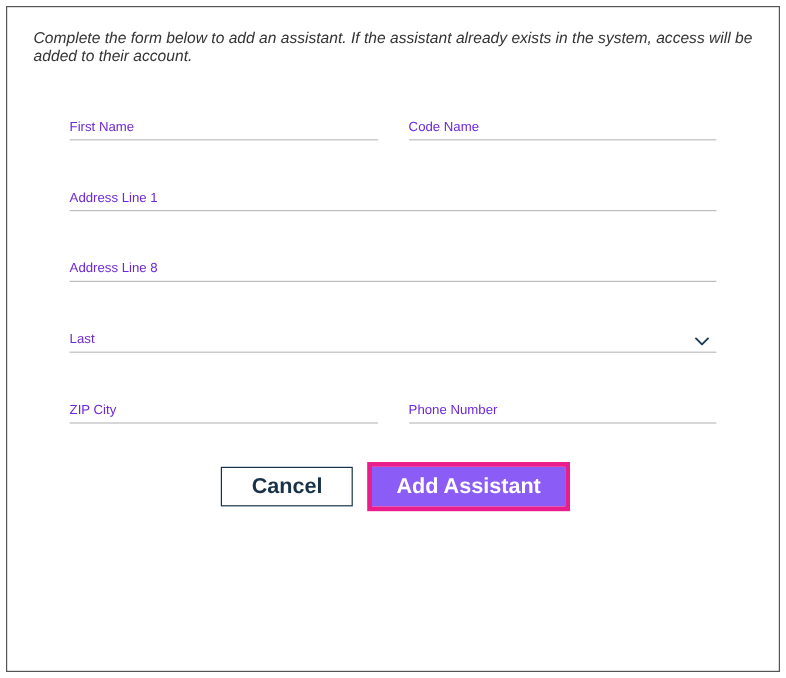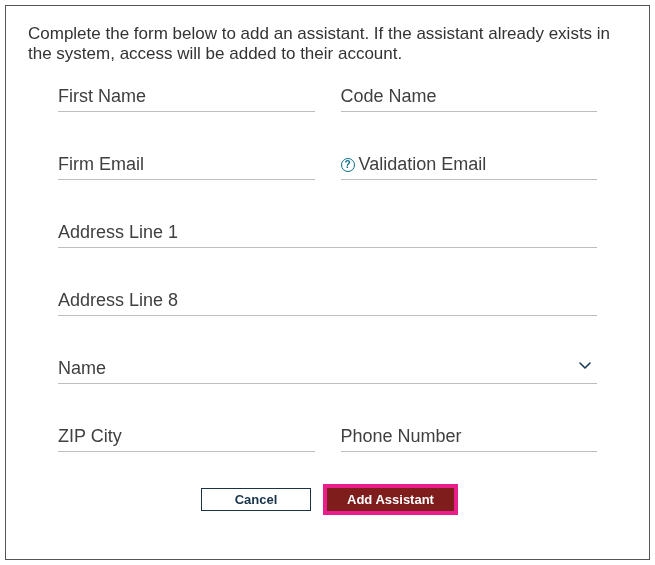--- a/index.html
+++ b/index.html
@@ -15,42 +15,43 @@
     }
     .panel {
       border: 1px solid #555;
       width: 645px;
       height: 555px;
       margin: 5px;
       padding: 18px 22px 16px 22px;
       position: relative;
     }
     .instruction {
-      font-size: 17px;
+      font-size: 13px;
       color: #333;
-      margin-bottom: 22px;
+      margin-bottom: 46px;
+      font-style: italic;
     }
     .form-wrap {
       padding: 0 30px;
     }
     .row {
       display: flex;
       gap: 26px;
       margin-bottom: 42px;
     }
     .field {
       flex: 1;
       position: relative;
     }
     .field.full {
       flex: 1 1 100%;
     }
     .field-label {
-      font-size: 18px;
-      color: #404040;
+      font-size: 11px;
+      color: #6d28d9;
       display: block;
       padding-bottom: 4px;
     }
     .label-row {
       display: flex;
       align-items: center;
       gap: 4px;
       padding-bottom: 4px;
     }
     .label-row .field-label {
@@ -82,36 +83,36 @@
       color: #1a3a5a;
       pointer-events: none;
     }
     .button-row {
       display: flex;
       justify-content: center;
       gap: 16px;
       margin-top: -6px;
     }
     .btn {
-      height: 23px;
+      height: 33px;
       min-width: 110px;
       padding: 0 20px;
-      font-size: 13px;
+      font-size: 18px;
       font-weight: 600;
       border: none;
       cursor: pointer;
       text-align: center;
     }
     .btn-cancel {
       background: #fff;
       border: 1.5px solid #18324a;
       color: #18324a;
     }
     .btn-add {
-      background: #7f1d1d;
+      background: #8b5cf6;
       color: #fff;
       outline: 4px solid #e91e8c;
       outline-offset: 0;
     }
   </style>
 </head>
 <body>
 
 <div class="panel">
 
@@ -123,51 +124,38 @@
       <div class="field">
         <span class="field-label">First Name</span>
         <div class="field-underline"></div>
       </div>
       <div class="field">
         <span class="field-label">Code Name</span>
         <div class="field-underline"></div>
       </div>
     </div>
 
-    <div class="row">
-      <div class="field">
-        <span class="field-label">Firm Email</span>
-        <div class="field-underline"></div>
-      </div>
-      <div class="field">
-        <div class="label-row">
-          <span class="help-icon">?</span>
-          <span class="field-label">Validation Email</span>
-        </div>
-        <div class="field-underline"></div>
-      </div>
-    </div>
 
     <div class="row">
       <div class="field full">
         <span class="field-label">Address Line 1</span>
         <div class="field-underline"></div>
       </div>
     </div>
 
     <div class="row">
       <div class="field full">
         <span class="field-label">Address Line 8</span>
         <div class="field-underline"></div>
       </div>
     </div>
 
     <div class="row">
       <div class="field">
-        <span class="field-label">Name</span>
+        <span class="field-label">Last</span>
         <div class="field-underline"></div>
         <span class="chevron">
           <svg width="16" height="16" viewBox="0 0 16 16">
               <path d="M3 5 L8 10 L13 5" stroke="#1a3a5a" stroke-width="1.6" fill="none" stroke-linecap="round" stroke-linejoin="round"></path>
             </svg>
         </span>
       </div>
     </div>
 
     <div class="row">

